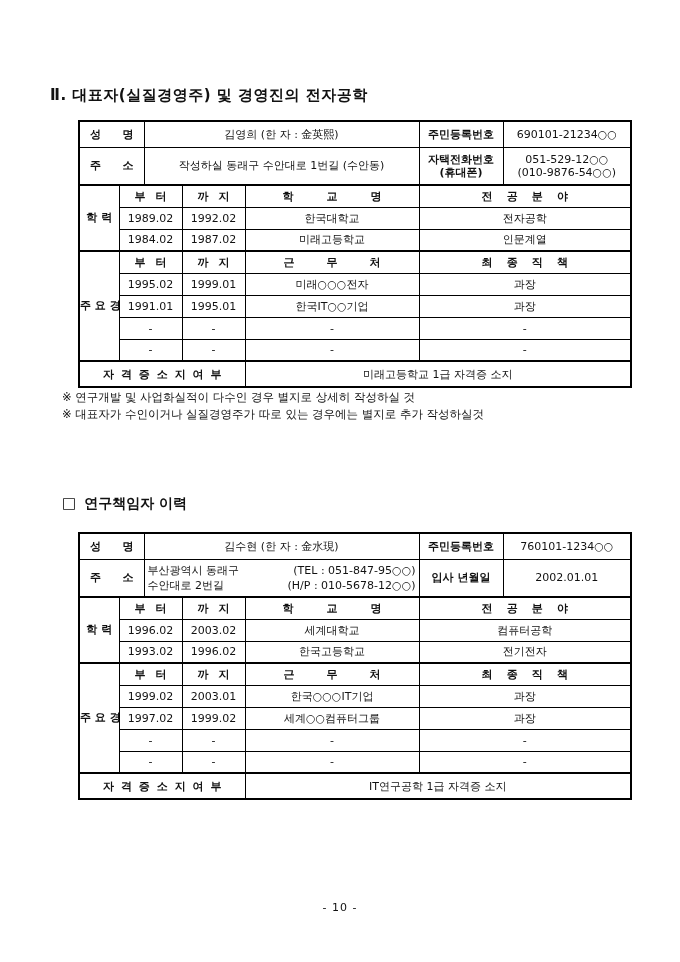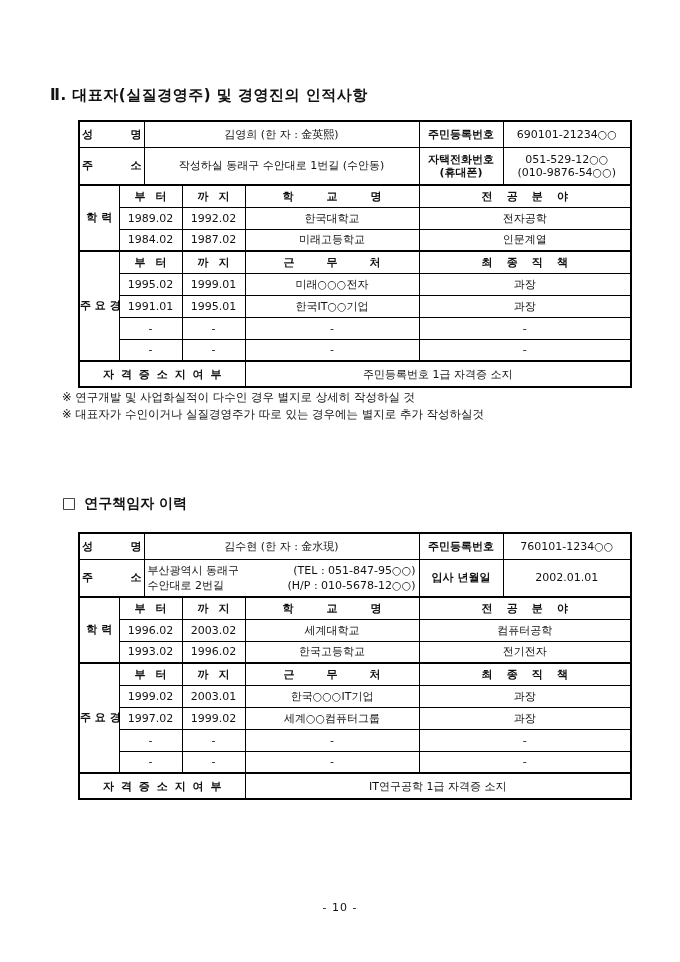--- a/index.html
+++ b/index.html
@@ -22,36 +22,36 @@
     font-size:11px; text-align:center; vertical-align:middle;
     overflow:hidden; white-space:nowrap;
   }
   tr.bt2 > td { border-top-width:2px; }
   tr.r1 { height:26px; }
   tr.r2 { height:38px; }
   tr.rr { height:22px; }
   tr.rb { height:26px; }
   .lbl { font-weight:bold; }
   .js { text-align:center; text-align-last:justify; }
-  .p10 { padding:0 2px; } .p15 { padding:0 15px; }
+  .p10 { padding:0 10px; } .p15 { padding:0 15px; }
   .p37 { padding:0 37px; } .p62 { padding:0 62px; }
   .p38 { padding:0 38px; } .p23 { padding:0 23px; }
   .vert { white-space:pre-line; line-height:18px; font-weight:bold; font-size:11px; }
   .small { font-size:10.5px; line-height:13px; }
   .addr2 { font-size:10.5px; padding:0 4px; }
   .addr-line { display:flex; justify-content:space-between; line-height:15px; padding:0 3px; }
   .notes { position:absolute; left:62px; top:389px; font-size:11.5px; line-height:17px; white-space:nowrap; }
   .page-number { position:absolute; left:0; top:901px; width:100%; text-align:center; font-size:11px; letter-spacing:1px; }
 </style>
 </head>
 <body>
 
 <div class="page">
 
-  <div class="sec-title" style="top:86px;">Ⅱ. 대표자(실질경영주) 및 경영진의 인적사항</div>
+  <div class="sec-title" style="top:86px;">Ⅱ. 대표자(실질경영주) 및 경영진의 전자공학</div>
 
   <table class="doc-table" style="top:120px;">
     <colgroup>
       <col style="width:40px">
         <col style="width:25px">
         <col style="width:38px">
       <col style="width:63px">
         <col style="width:174px">
         <col style="width:84px">
         <col style="width:128px">
@@ -146,21 +146,21 @@
       <tr class="rr">
         <td colspan="2">-</td>
         <td>-</td>
         <td>-</td>
         <td colspan="2">-</td>
       </tr>
       <tr class="rb bt2">
         <td colspan="4" class="lbl">
             <div class="js p23">자 격 증 소 지 여 부</div>
           </td>
-        <td colspan="3">주민등록번호 1급 자격증 소지</td>
+        <td colspan="3">미래고등학교 1급 자격증 소지</td>
       </tr>
     </tbody>
   </table>
 
   <div class="notes">
     <div>※ 연구개발 및 사업화실적이 다수인 경우 별지로 상세히 작성하실 것</div>
     <div>※ 대표자가 수인이거나 실질경영주가 따로 있는 경우에는 별지로 추가 작성하실것</div>
   </div>
 
   <div class="sub-title" style="top:494px;">

